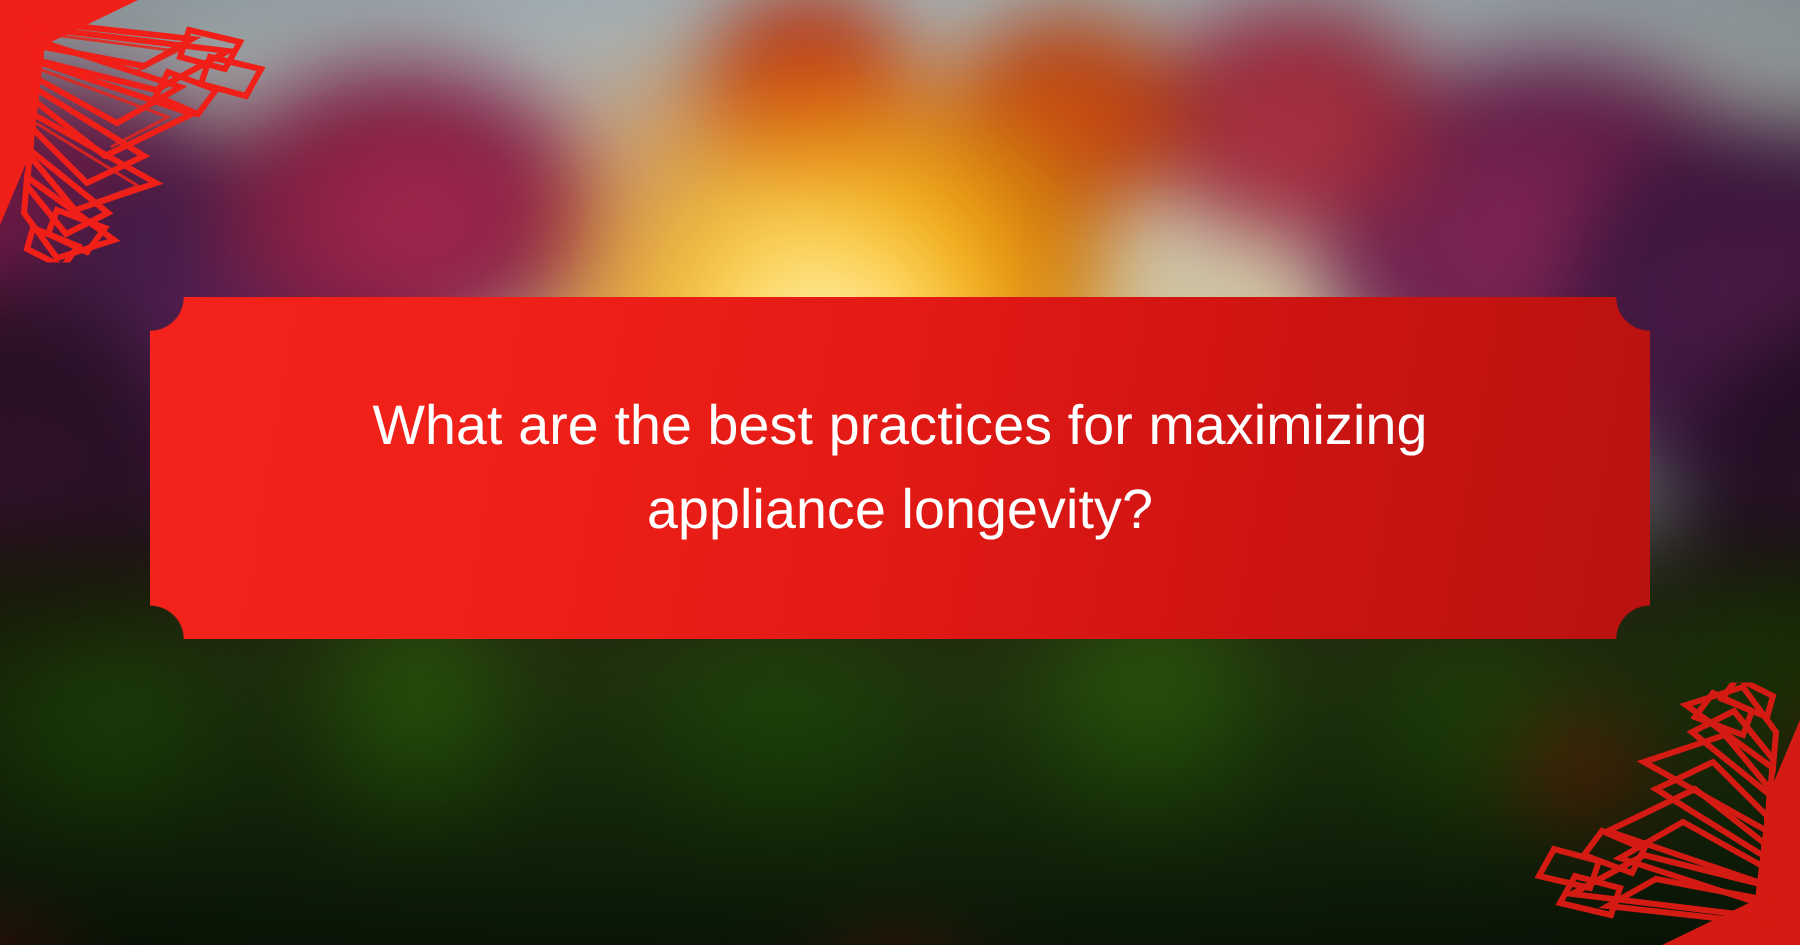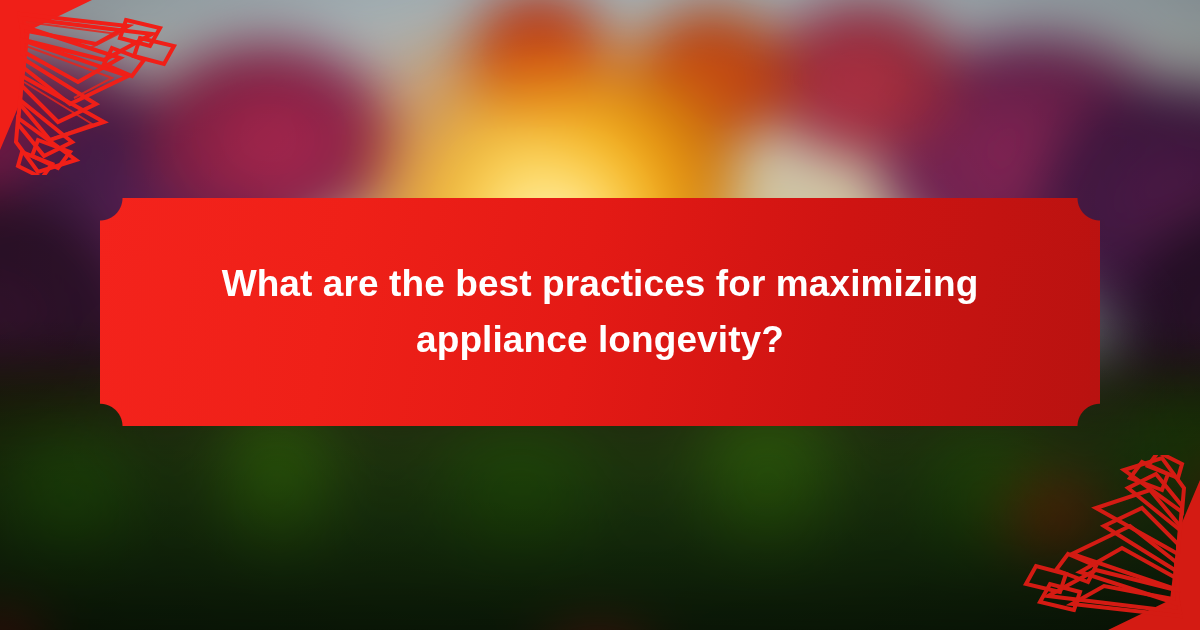--- a/index.html
+++ b/index.html
@@ -168,21 +168,21 @@
   .card-inner {
     width: 860px;
     text-align: center;
   }
 
   .headline {
     margin: 0;
     color: #ffffff;
     font-family: "Liberation Sans", sans-serif;
     font-size: 37px;
-    font-weight: 700;
+    font-weight: 400;
     line-height: 1.52;
     letter-spacing: 0.1px;
     text-rendering: optimizeLegibility;
   }
 </style>
 </head>
 <body>
 
 <div class="stage">
 

